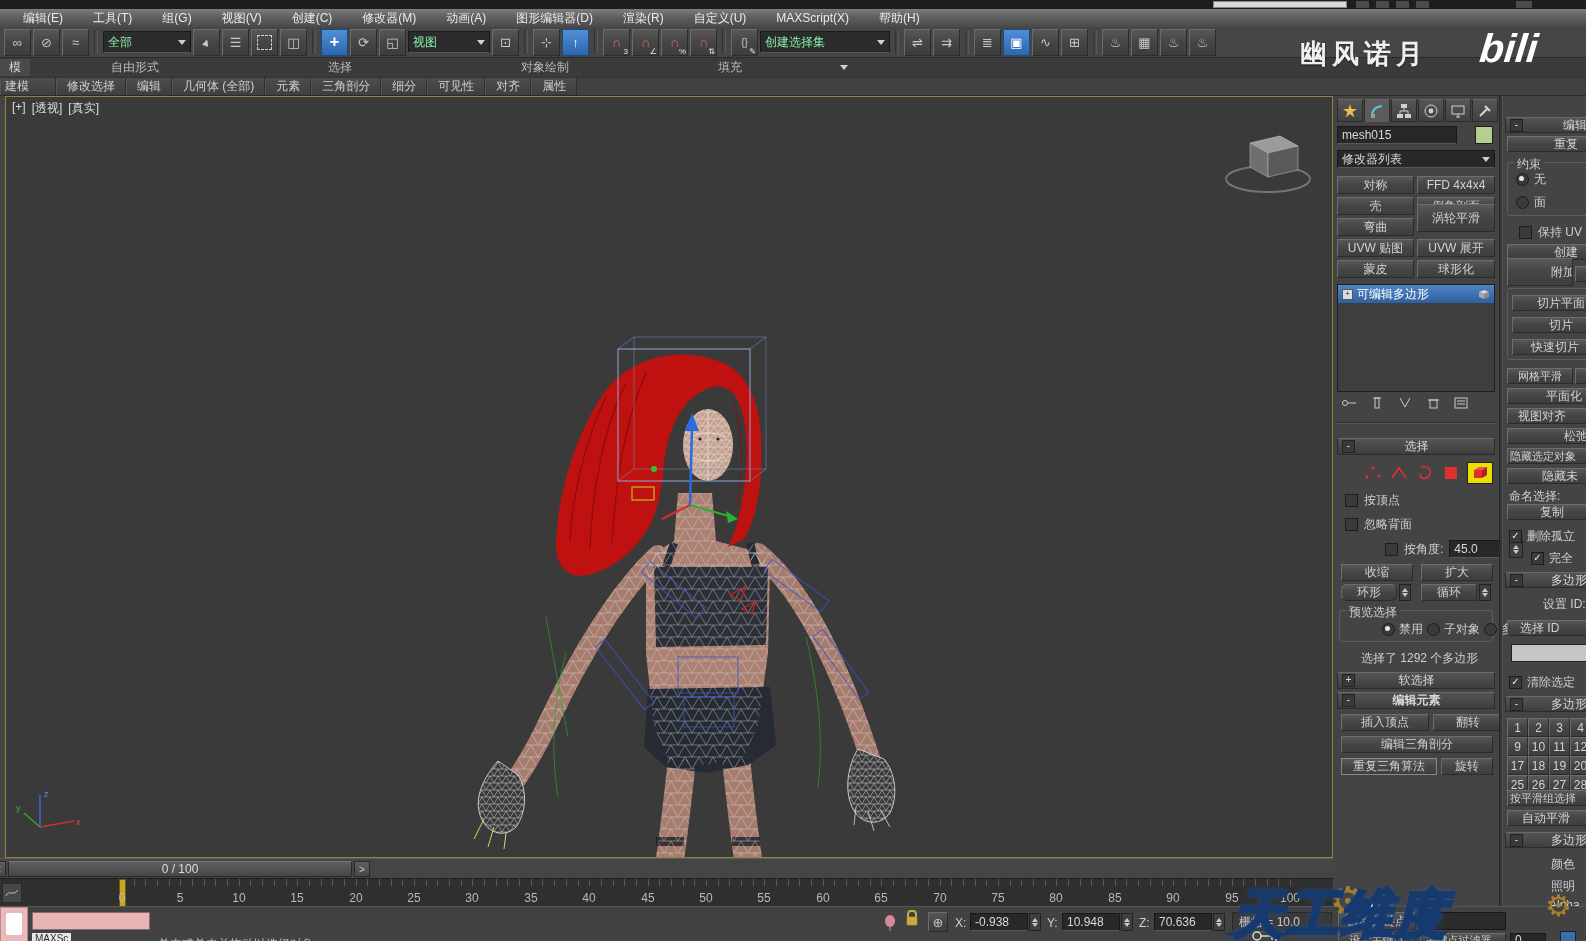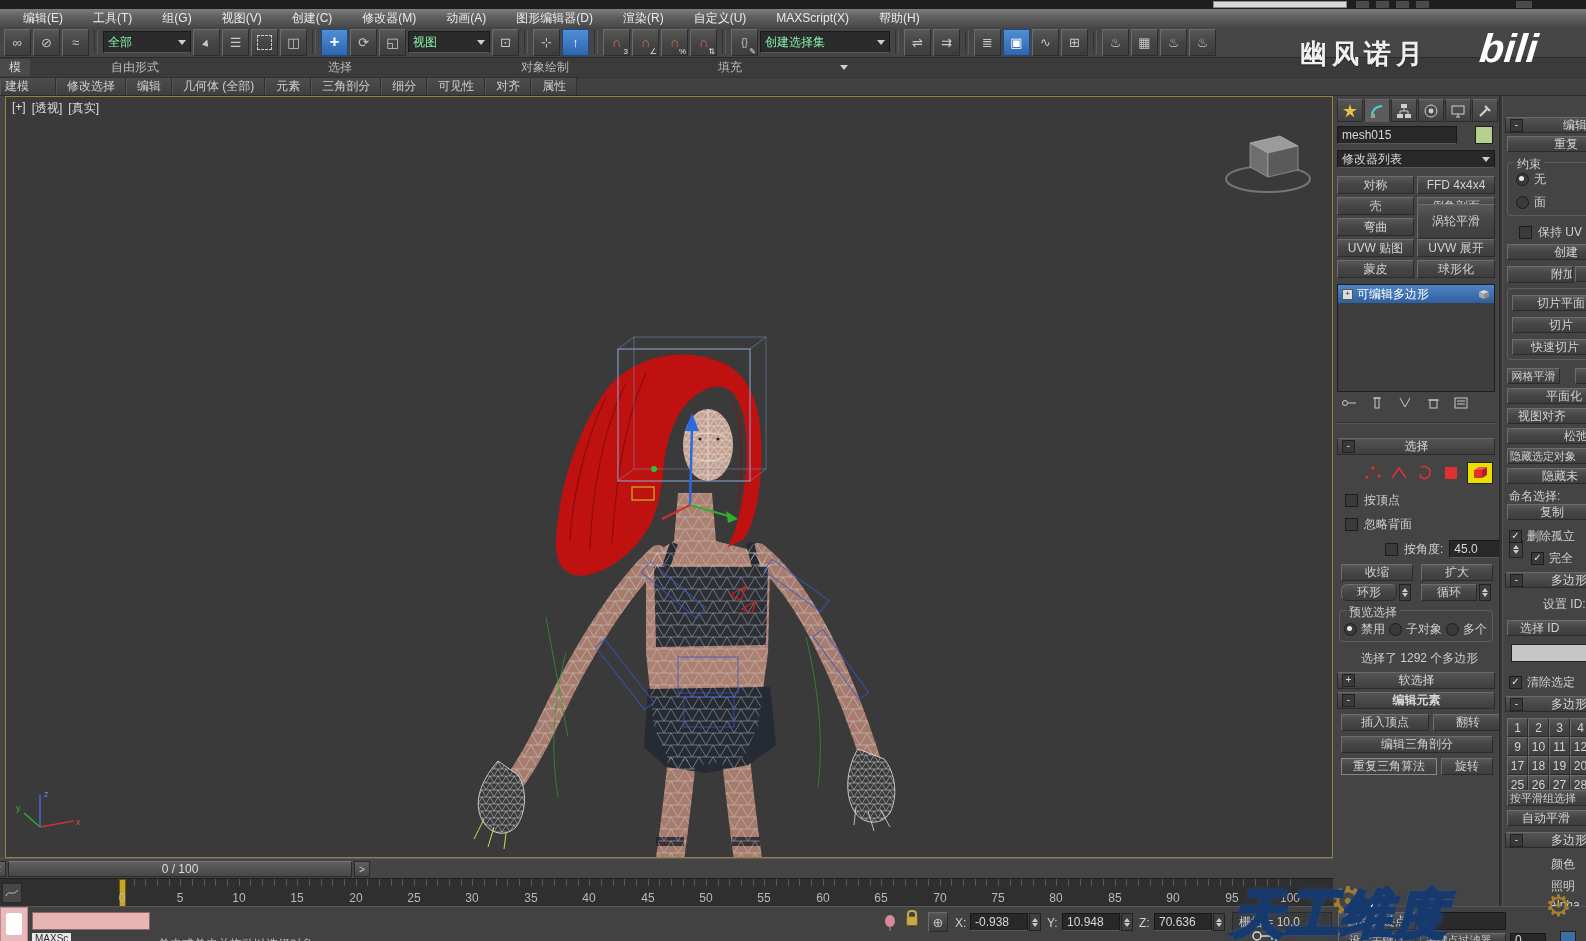--- a/index.html
+++ b/index.html
@@ -386,21 +386,21 @@
   <div class="a fld" style="left:4px;top:54px;width:158px;height:18px;justify-content:space-between;">
       <span>修改器列表</span>
       <span class="caret"></span>
     </div>
 
   <div class="a btn" style="left:4px;top:80px;width:77px;height:18px;">对称</div>
   <div class="a btn" style="left:84px;top:80px;width:78px;height:18px;">FFD 4x4x4</div>
   <div class="a btn" style="left:4px;top:101px;width:77px;height:18px;">壳</div>
   <div class="a btn" style="left:84px;top:101px;width:78px;height:18px;">倒角剖面</div>
   <div class="a btn" style="left:4px;top:122px;width:77px;height:18px;">弯曲</div>
-  <div class="a btn" style="left:84px;top:108px;width:78px;height:35px;">涡轮平滑</div>
+  <div class="a btn" style="left:84px;top:108px;width:78px;height:28px;">涡轮平滑</div>
   <div class="a btn" style="left:4px;top:143px;width:77px;height:18px;">UVW 贴图</div>
   <div class="a btn" style="left:84px;top:143px;width:78px;height:18px;">UVW 展开</div>
   <div class="a btn" style="left:4px;top:164px;width:77px;height:18px;">蒙皮</div>
   <div class="a btn" style="left:84px;top:164px;width:78px;height:18px;">球形化</div>
 
   <div class="a" style="left:4px;top:188px;width:158px;height:108px;background:#3e3e3e;border:1px solid #1e1e1e;">
     <div style="height:18px;background:linear-gradient(#4e86c8,#2f5f9e);display:flex;align-items:center;color:#fff;font-size:12px;">
       <span style="width:9px;height:9px;background:#ddd;border:1px solid #555;color:#222;font-size:8px;line-height:8px;text-align:center;margin:0 4px;">+</span>
       <span>可编辑多边形</span>
       <svg width="14" height="12" viewBox="0 0 14 12" style="margin-left:auto;margin-right:3px;">
@@ -485,21 +485,21 @@
   <div class="a btn" style="left:8px;top:488px;width:56px;height:17px;border-radius:6px;">环形</div>
   <div class="a spin" style="left:66px;top:488px;height:17px;">
       <i class="up"></i>
       <i class="dn"></i>
     </div>
   <div class="a btn" style="left:88px;top:488px;width:56px;height:17px;">循环</div>
   <div class="a spin" style="left:146px;top:488px;height:17px;">
       <i class="up"></i>
       <i class="dn"></i>
     </div>
-  <div class="a grp" style="left:6px;top:514px;width:154px;height:32px;">
+  <div class="a grp" style="left:6px;top:514px;width:154px;height:32px;padding-left:38px;">
     <span class="glab lab">预览选择</span>
     <div style="display:flex;align-items:center;gap:4px;margin:10px 0 0 4px;">
       <span class="rd on"></span>
         <span class="lab">禁用</span>
       <span class="rd"></span>
         <span class="lab">子对象</span>
       <span class="rd"></span>
         <span class="lab">多个</span>
     </div>
   </div>
@@ -536,28 +536,28 @@
       <div style="display:flex;align-items:center;gap:5px;margin:6px 0 0 8px;">
           <span class="rd"></span>
           <span class="lab">面</span>
         </div>
     </div>
     <div class="a" style="left:14px;top:128px;display:flex;gap:6px;align-items:center;">
       <span class="ck"></span>
         <span class="lab">保持 UV</span>
     </div>
     <div class="btn a" style="left:2px;top:148px;width:156px;height:16px;justify-content:flex-start;padding-left:46px;">创建</div>
-    <div class="btn a" style="left:2px;top:170px;width:66px;height:17px;padding-left:46px;">附加</div>
+    <div class="btn a" style="left:2px;top:162px;width:66px;height:28px;padding-left:46px;">附加</div>
     <div class="btn a" style="left:70px;top:170px;width:14px;height:16px;"></div>
     <div class="grp a" style="left:2px;top:192px;width:156px;height:72px;">
       <div class="btn a" style="left:4px;top:6px;width:148px;height:16px;justify-content:flex-start;padding-left:24px;">切片平面</div>
       <div class="btn a" style="left:4px;top:28px;width:148px;height:16px;justify-content:flex-start;padding-left:36px;">切片</div>
       <div class="btn a" style="left:4px;top:50px;width:148px;height:16px;justify-content:flex-start;padding-left:18px;">快速切片</div>
     </div>
-    <div class="btn a" style="left:2px;top:272px;width:53px;height:16px;font-size:11px;">网格平滑</div>
+    <div class="btn a" style="left:2px;top:272px;width:66px;height:16px;font-size:11px;">网格平滑</div>
     <div class="btn a" style="left:70px;top:272px;width:14px;height:16px;"></div>
     <div class="btn a" style="left:2px;top:292px;width:156px;height:16px;justify-content:flex-start;padding-left:38px;">平面化</div>
     <div class="btn a" style="left:2px;top:312px;width:156px;height:16px;justify-content:flex-start;padding-left:10px;">视图对齐</div>
     <div class="btn a" style="left:2px;top:332px;width:156px;height:16px;justify-content:flex-start;padding-left:56px;">松弛</div>
     <div class="btn a" style="left:2px;top:352px;width:156px;height:16px;justify-content:flex-start;padding-left:2px;font-size:11px;">隐藏选定对象</div>
     <div class="btn a" style="left:2px;top:372px;width:156px;height:16px;justify-content:flex-start;padding-left:34px;">隐藏未</div>
     <div class="lab a" style="left:4px;top:392px;">命名选择:</div>
     <div class="btn a" style="left:2px;top:408px;width:156px;height:16px;justify-content:flex-start;padding-left:32px;">复制</div>
     <div class="a" style="left:4px;top:432px;display:flex;gap:5px;align-items:center;">
       <span class="ck">✓</span>

